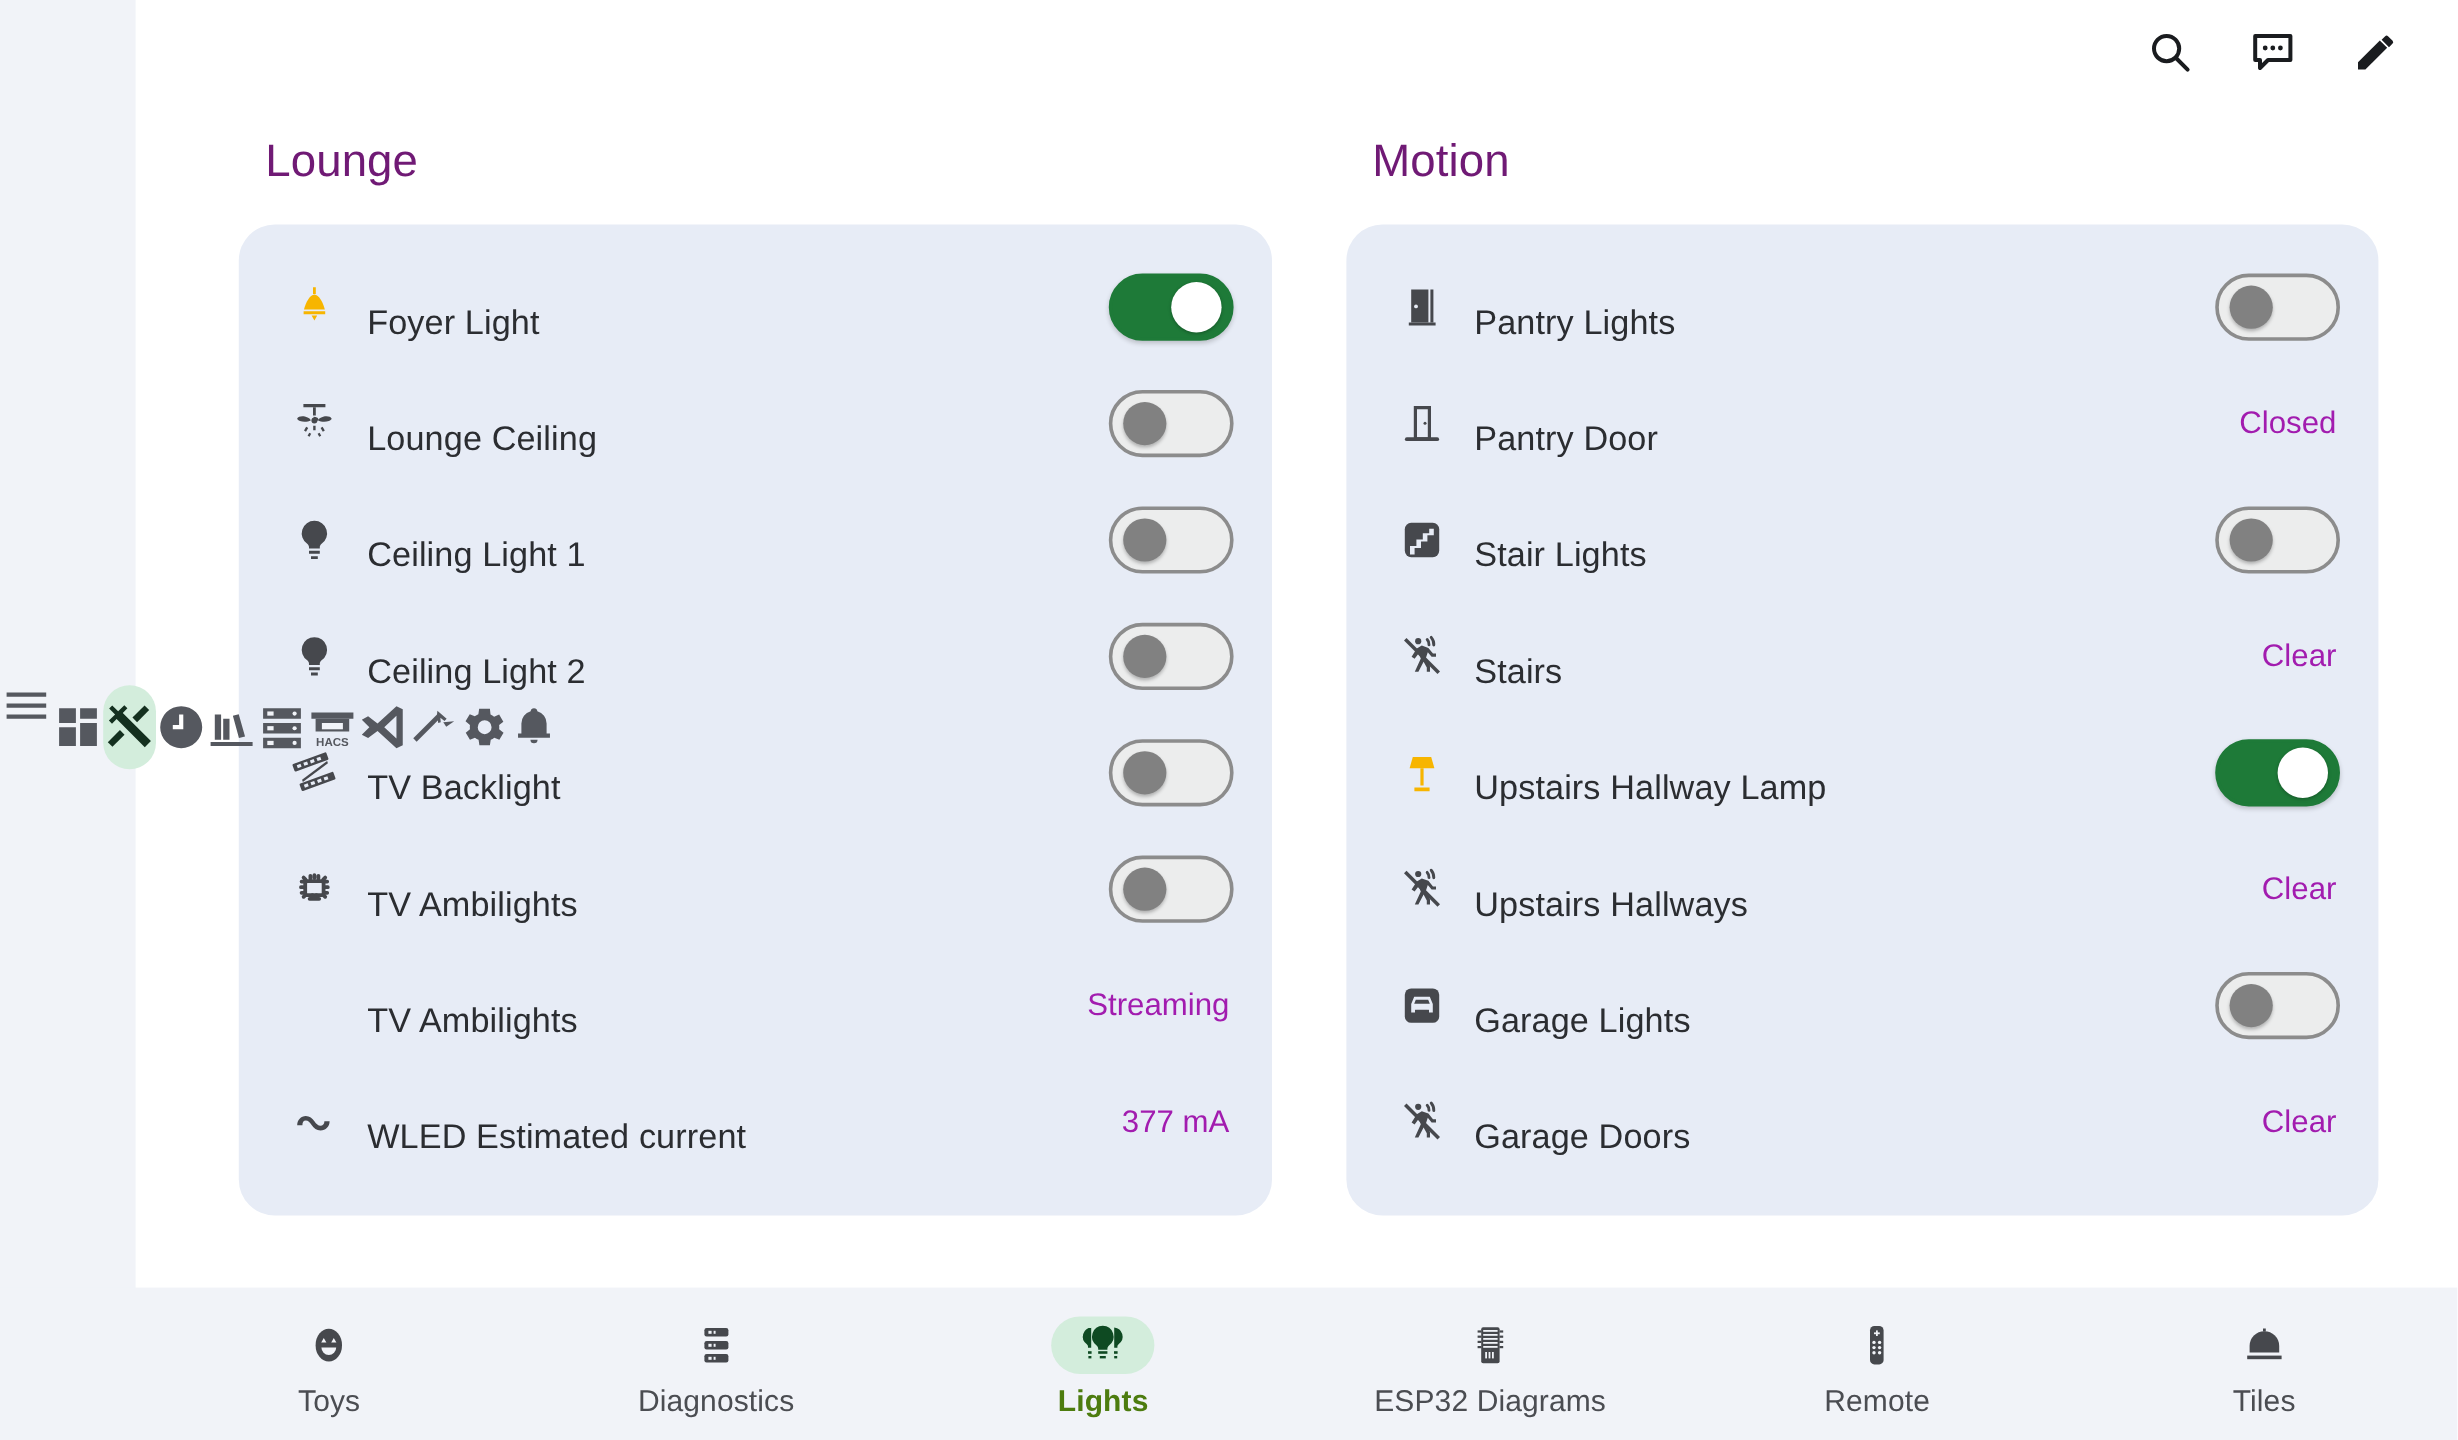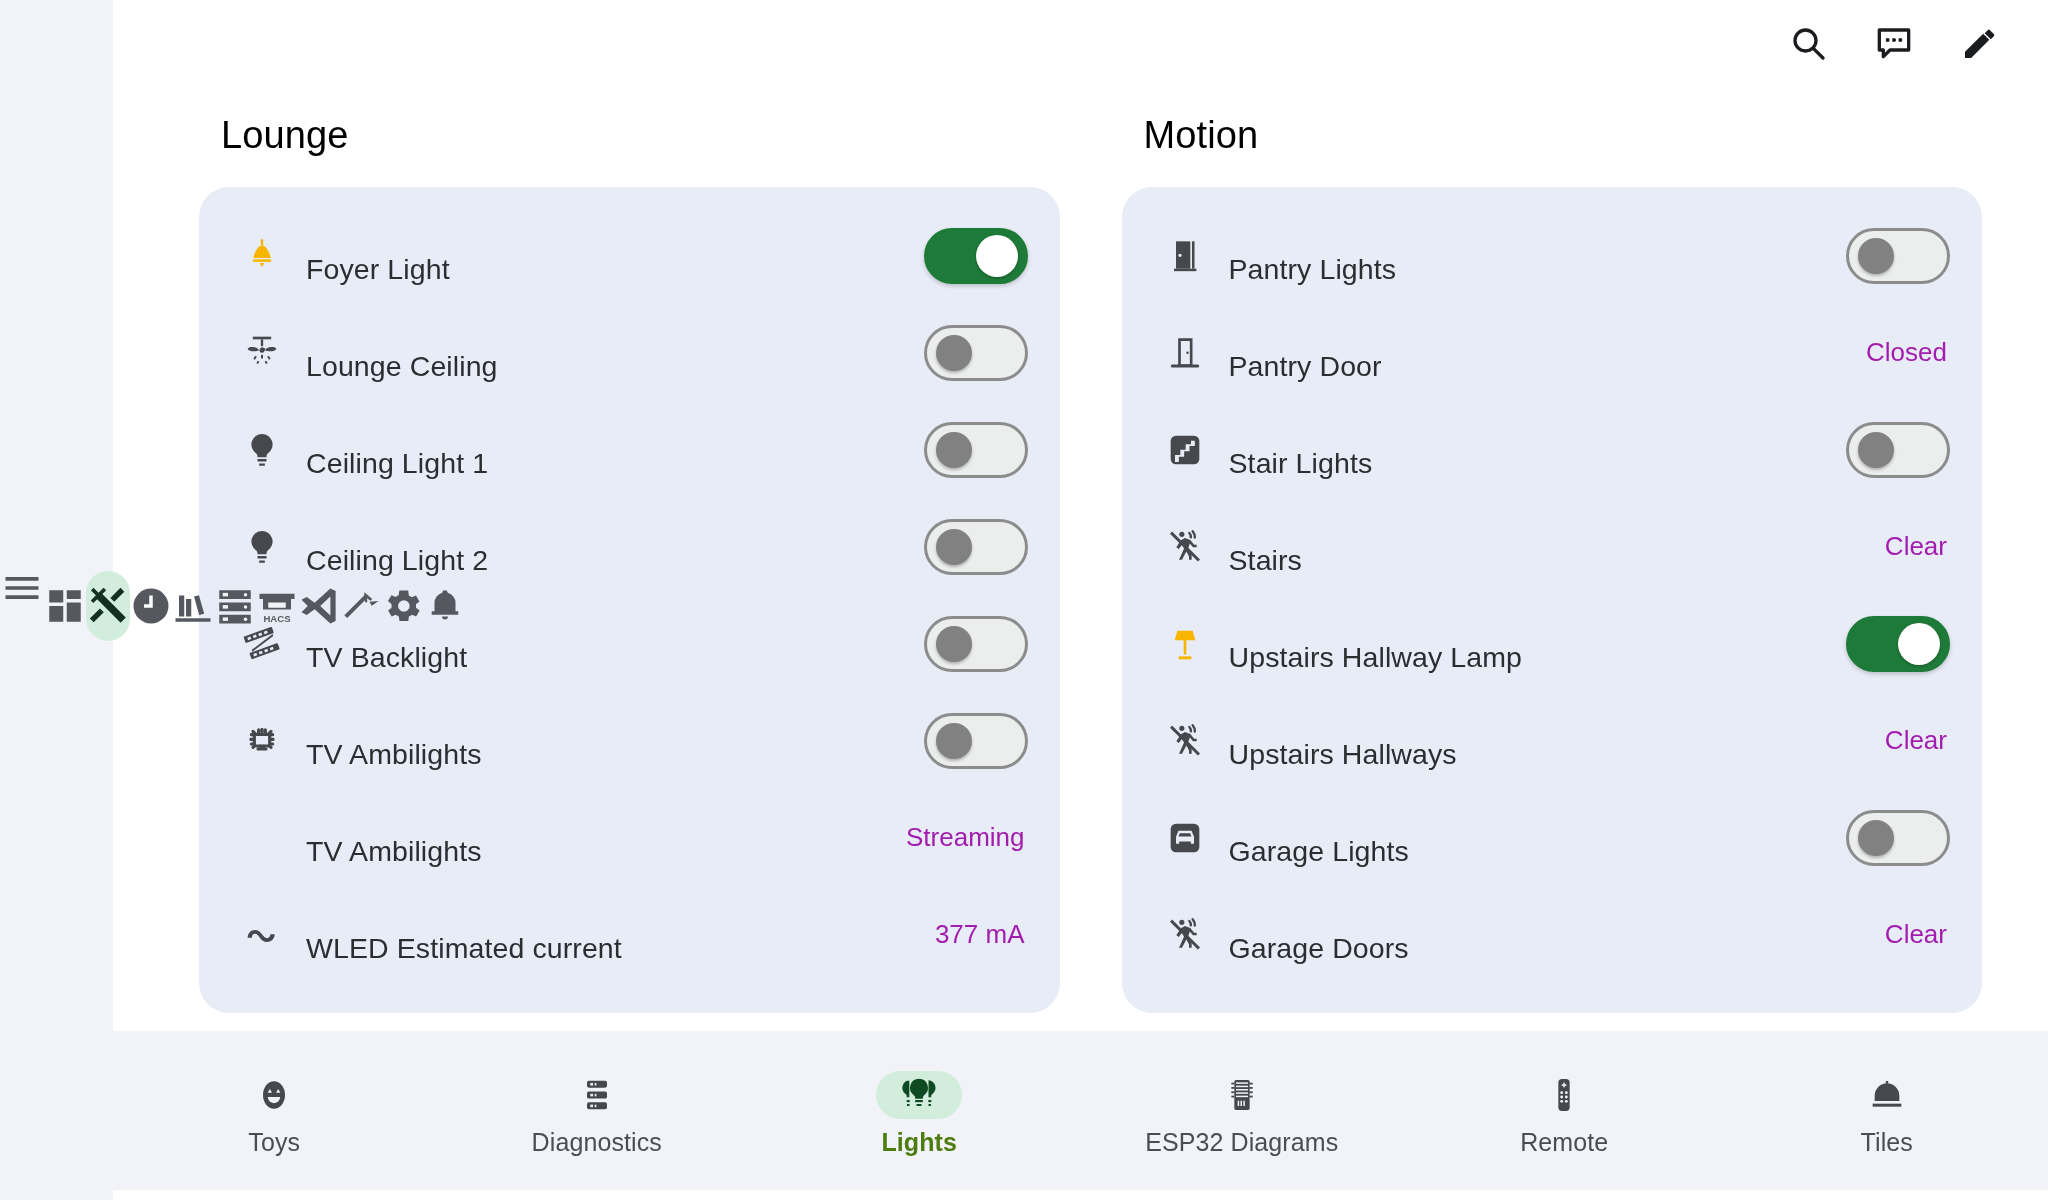--- a/index.html
+++ b/index.html
@@ -56,21 +56,21 @@
     padding-right:46px; gap:42px;
   }
   .tool-icon { width:44px; height:44px; display:flex; align-items:center; justify-content:center; }
 
   .columns {
     display:flex; gap:62px;
     padding:0 66px 0 86px;
   }
   .column { flex:1 1 0; min-width:0; }
   .col-title {
-    font-size:38px; font-weight:400; color:#000000;
+    font-size:38px; font-weight:400; color:#701a75;
     letter-spacing:0.1px; margin:28px 0 30px 22px;
   }
   .card {
     background:#e7ecf6;
     border-radius:30px;
     padding:20px 32px 30px 32px;
   }
   .row {
     display:flex; align-items:center;
     height:97px;
@@ -107,21 +107,21 @@
     box-shadow:0 2px 4px rgba(0,0,0,.20);
   }
   .toggle.on .knob {
     position:absolute; right:7px; top:50%; transform:translateY(-50%);
     width:42px; height:42px; border-radius:50%; background:#ffffff;
     box-shadow:0 1px 3px rgba(0,0,0,.28);
   }
 
   
   .bottom-nav {
-    position:absolute; left:0; bottom:10px; width:2048px; height:159px;
+    position:absolute; left:0; bottom:0; width:2048px; height:127px;
     background:#f1f3f8;
     display:flex; align-items:center; justify-content:center;
     z-index:10;
   }
   .nav-items {
     display:flex; width:1935px; margin-left:113px;
   }
   .nav-item {
     flex:1 1 0; display:flex; flex-direction:column; align-items:center; gap:9px;
     padding-top:6px;

